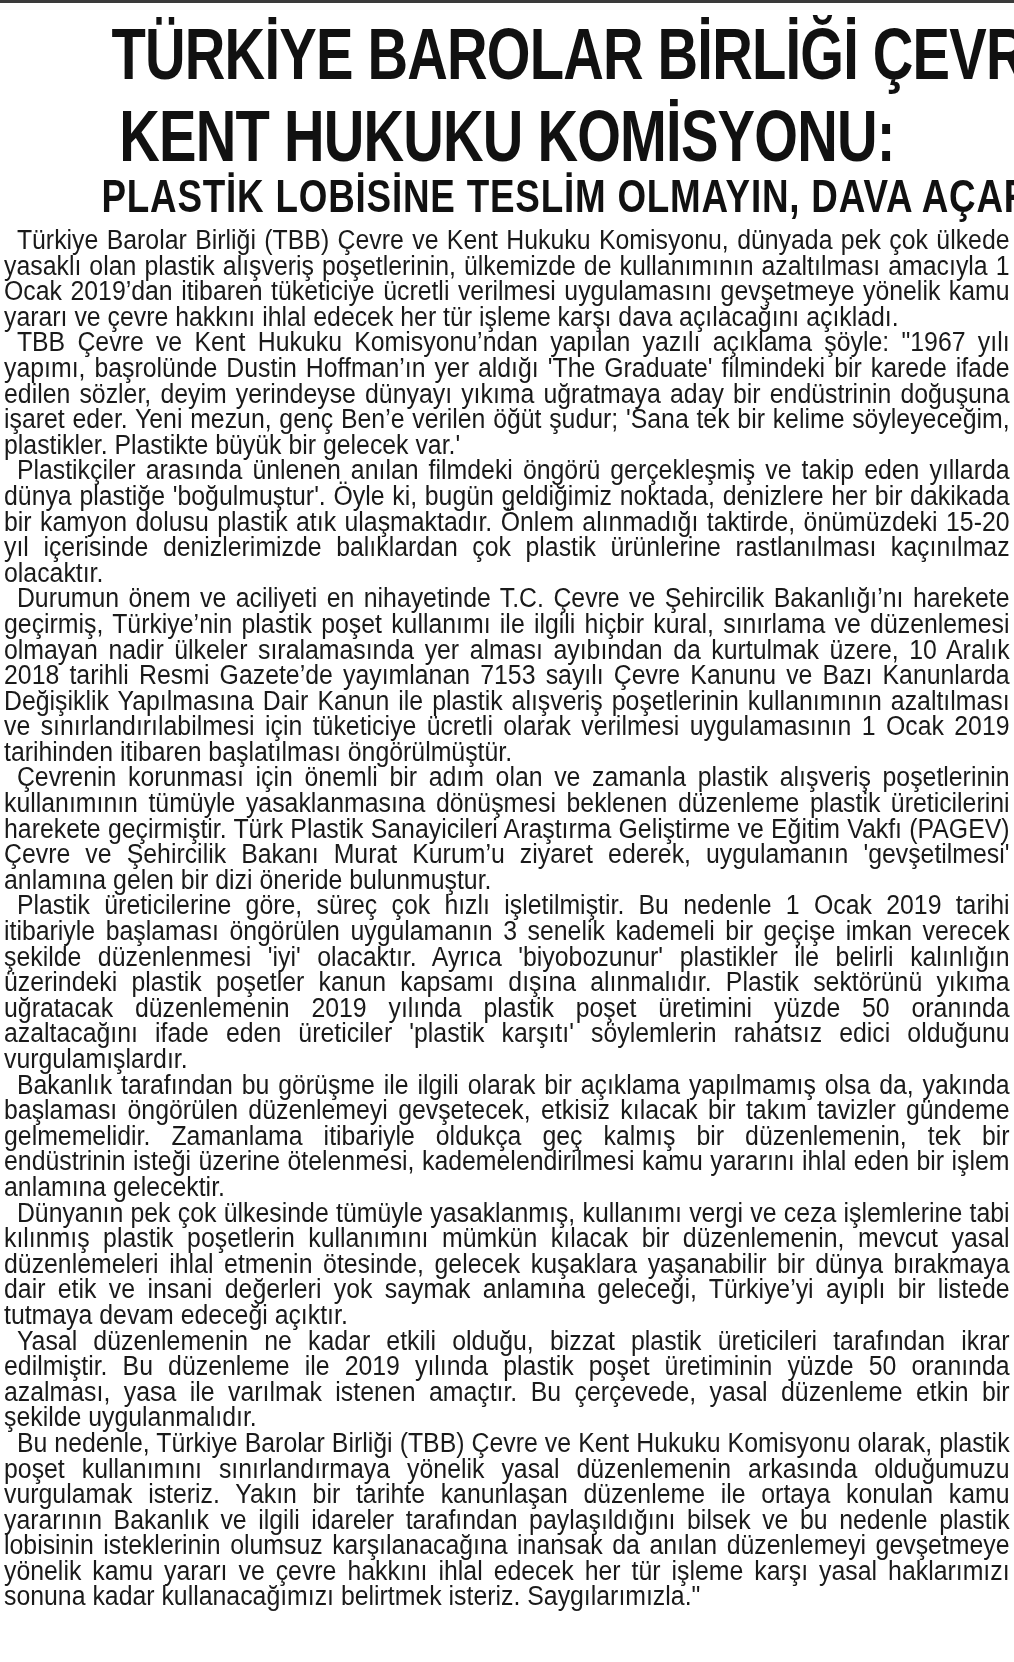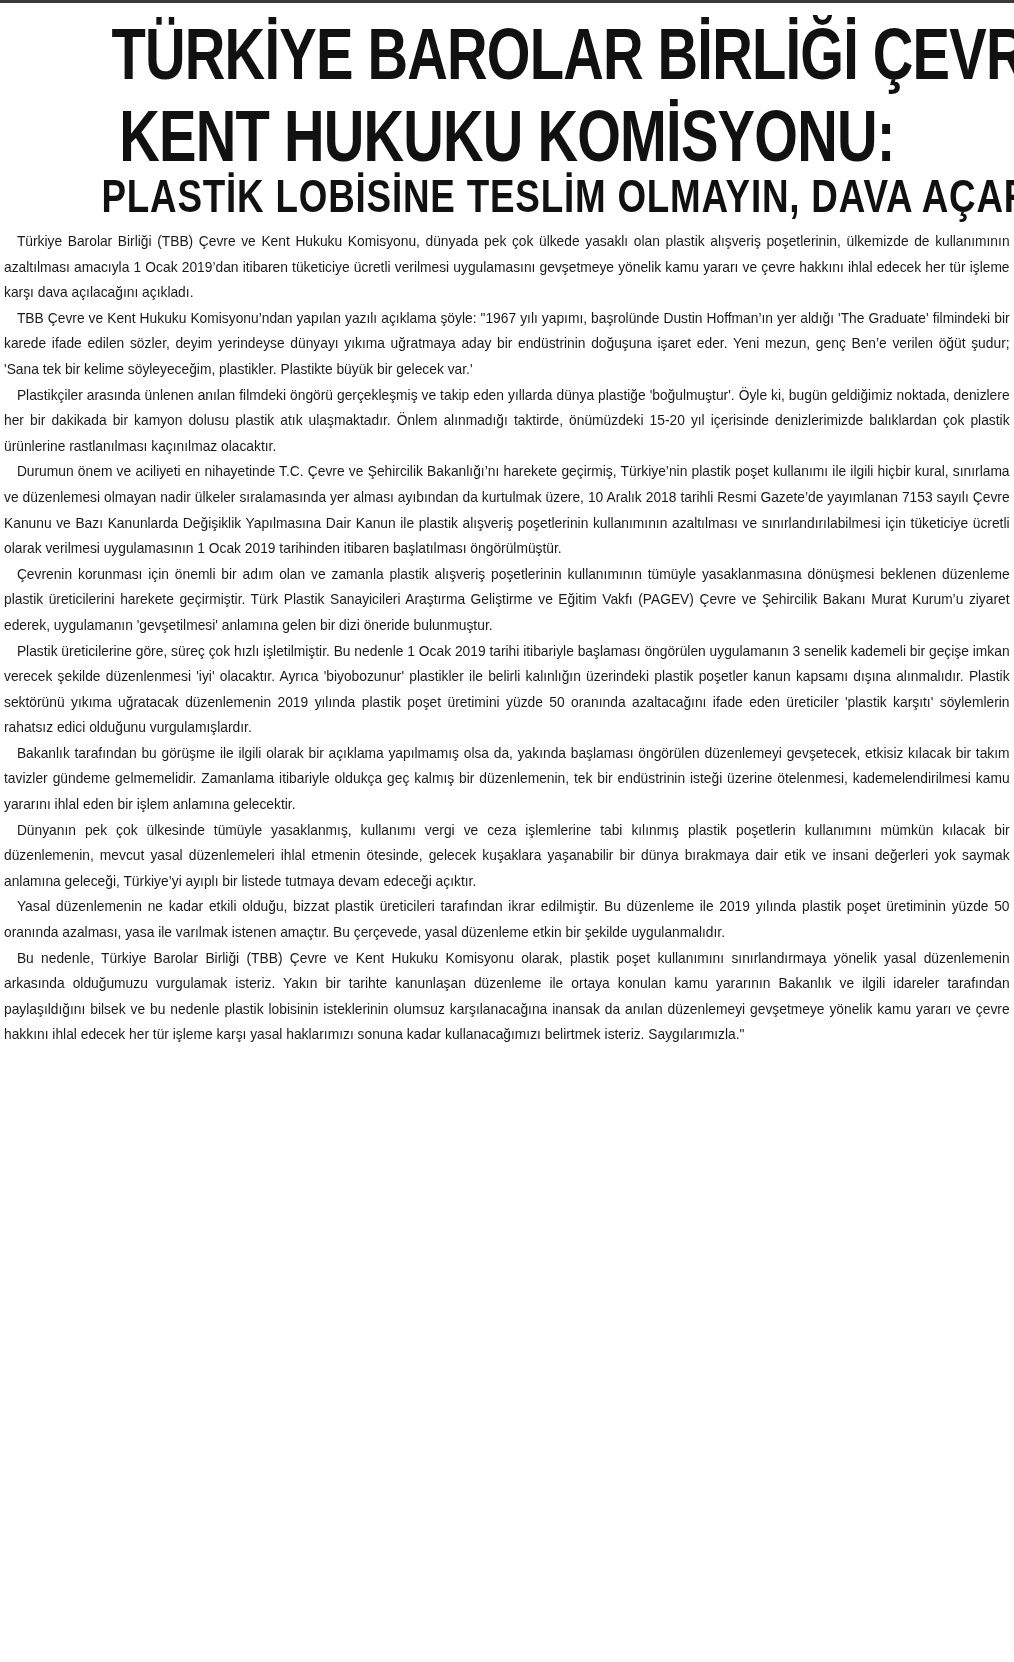--- a/index.html
+++ b/index.html
@@ -9,21 +9,21 @@
     position: absolute; left: 0; width: 1014px; text-align: center;
     font-family: "Liberation Sans", sans-serif; font-weight: bold; color: #111;
     white-space: nowrap;
   }
   .hl1 { top: 12px; font-size: 72px; line-height: 84px; transform: scaleX(0.78); transform-origin: center; letter-spacing: -1px; }
   .hl2 { top: 94px; font-size: 72px; line-height: 84px; transform: scaleX(0.78); transform-origin: center; letter-spacing: -1px; }
   .hl3 { top: 170px; font-size: 46px; line-height: 52px; transform: scaleX(0.80); transform-origin: center; letter-spacing: 1px; }
   .article {
     position: absolute; left: 4px; top: 228px; width: 1006px;
     font-family: "Liberation Sans Narrow", "Liberation Sans", sans-serif;
-    font-size: 15px; line-height: 25.6px; color: #1a1a1a;
+    font-size: 27px; line-height: 25.6px; color: #1a1a1a;
     text-align: justify;
   }
   .article p { margin: 0; text-indent: 14px; }
   .article .inner { transform: scaleX(0.92); transform-origin: left top; width: 1093px; }
 </style>
 </head>
 <body>
 
 <div class="top-rule"></div>
 

